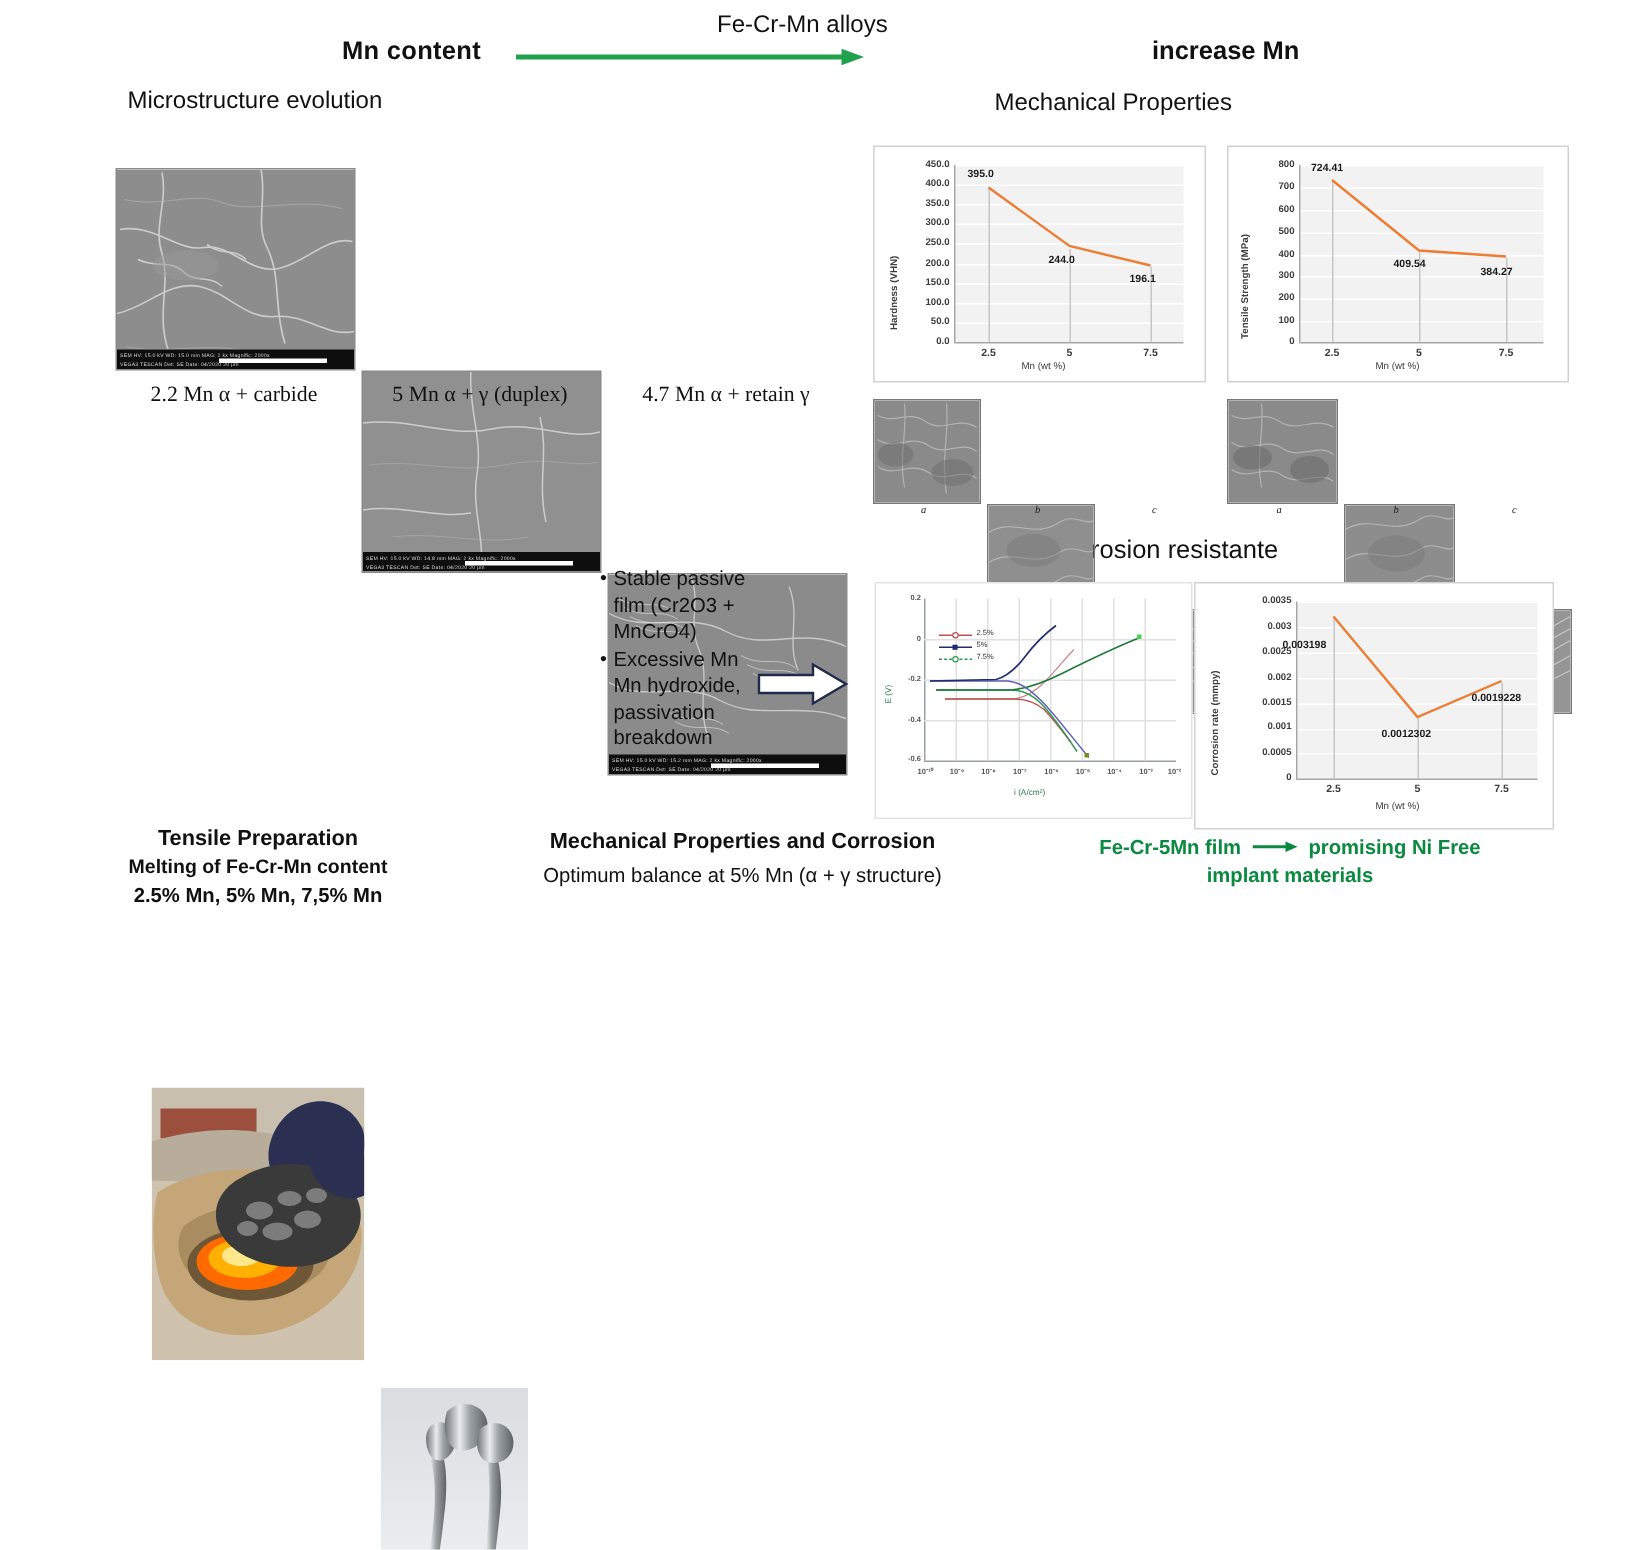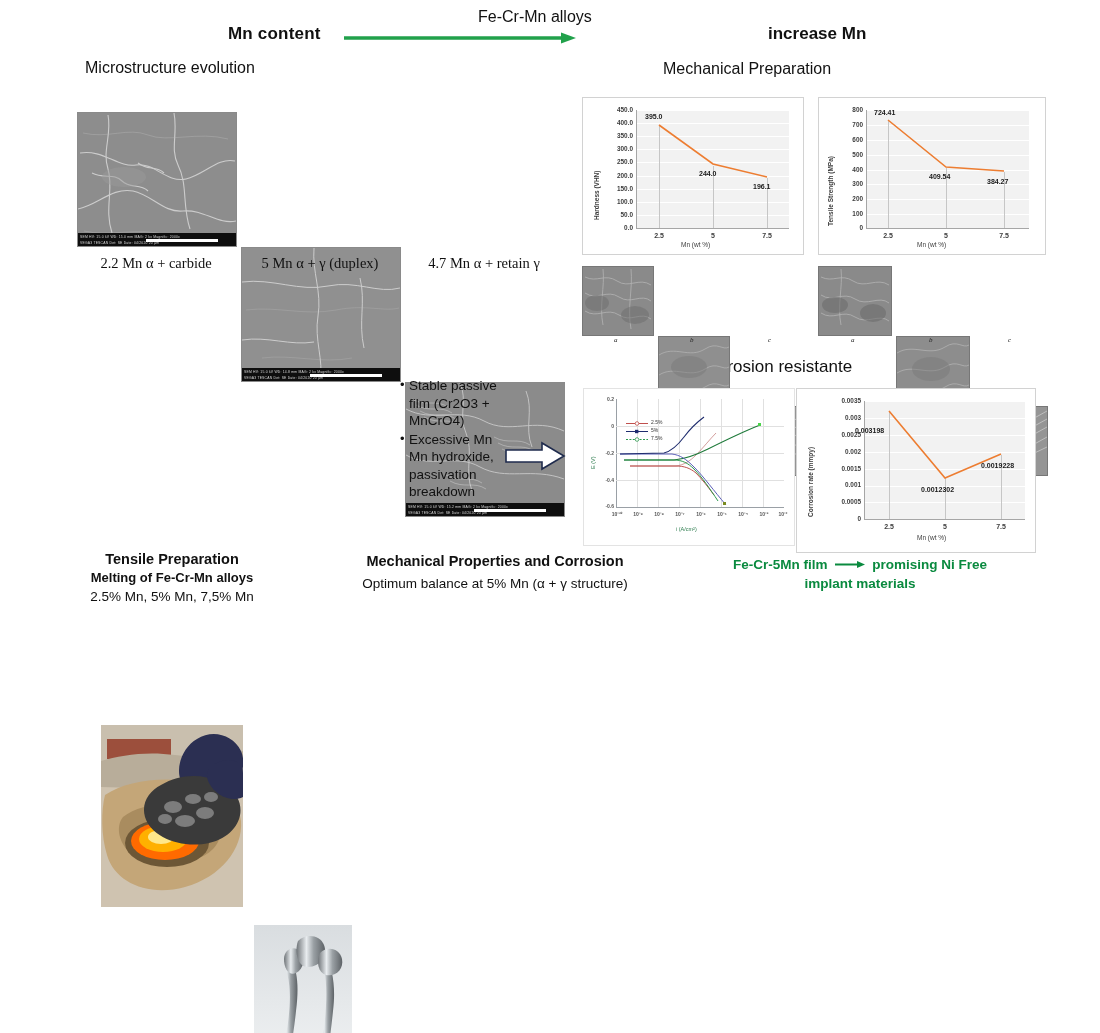--- a/index.html
+++ b/index.html
@@ -56,21 +56,21 @@
 
 <div class="abs" id="mn-content">Mn content</div>
 <div class="abs" id="alloys-label">Fe-Cr-Mn alloys</div>
 <div class="abs" id="increase-mn">increase Mn</div>
 <svg class="abs" id="green-arrow" viewBox="0 0 232 12">
   <line x1="0" y1="6" x2="218" y2="6" stroke="#21a14b" stroke-width="3.4"></line>
   <polygon points="217,0.5 232,6 217,11.5" fill="#21a14b"></polygon>
 </svg>
 
 <div class="abs" id="h-micro">Microstructure evolution</div>
-<div class="abs" id="h-mech">Mechanical Preparation</div>
+<div class="abs" id="h-mech">Mechanical Properties</div>
 <div class="abs" id="h-corr">Corrosion resistante</div>
 
 <div class="abs sem" style="left:77px;top:112px;width:158px;height:133px;">
   <svg class="grain" viewBox="0 0 158 133" preserveAspectRatio="none">
     <rect width="158" height="133" fill="#8d8d8d"></rect>
     <g stroke="#d8d8d8" stroke-width="1.1" fill="none" opacity=".85">
       <path d="M2 40 C25 36,40 55,58 52 C76 49,88 70,108 66 C126 62,140 44,157 48"></path>
       <path d="M0 96 C20 92,34 74,55 78 C74 82,86 100,105 98 C126 96,140 112,158 108"></path>
       <path d="M30 2 C34 22,24 38,30 56 C36 76,26 96,34 120"></path>
       <path d="M96 0 C100 20,92 36,100 52 C110 72,104 92,112 116"></path>
@@ -498,22 +498,22 @@
     <polyline points="92,22 148,89 204,65" fill="none" stroke="#ED7D31" stroke-width="1.6"></polyline>
   </svg>
 
   <div class="dlabel" style="left:58px;top:38px;">0.003198</div>
   <div class="dlabel" style="left:124px;top:97px;">0.0012302</div>
   <div class="dlabel" style="left:184px;top:73px;">0.0019228</div>
 </div>
 
 <div class="bcap" style="left:52px;top:550px;width:240px;">
   <div class="t1">Tensile Preparation</div>
-  <div class="t2">Melting of Fe-Cr-Mn alloys</div>
-  <div class="t3" style="font-weight:normal;">2.5% Mn, 5% Mn, 7,5% Mn</div>
+  <div class="t2">Melting of Fe-Cr-Mn content</div>
+  <div class="t3" style="font-weight:bold;">2.5% Mn, 5% Mn, 7,5% Mn</div>
 </div>
 
 <div class="bcap" style="left:335px;top:552px;width:320px;">
   <div class="t1">Mechanical Properties and Corrosion</div>
   <div class="t3" style="margin-top:3px;">Optimum balance at 5% Mn (α + γ structure)</div>
 </div>
 
 <div class="bcap" style="left:705px;top:555px;width:310px;">
   <div style="white-space:nowrap;">
     <span class="gbold">Fe-Cr-5Mn film</span>

